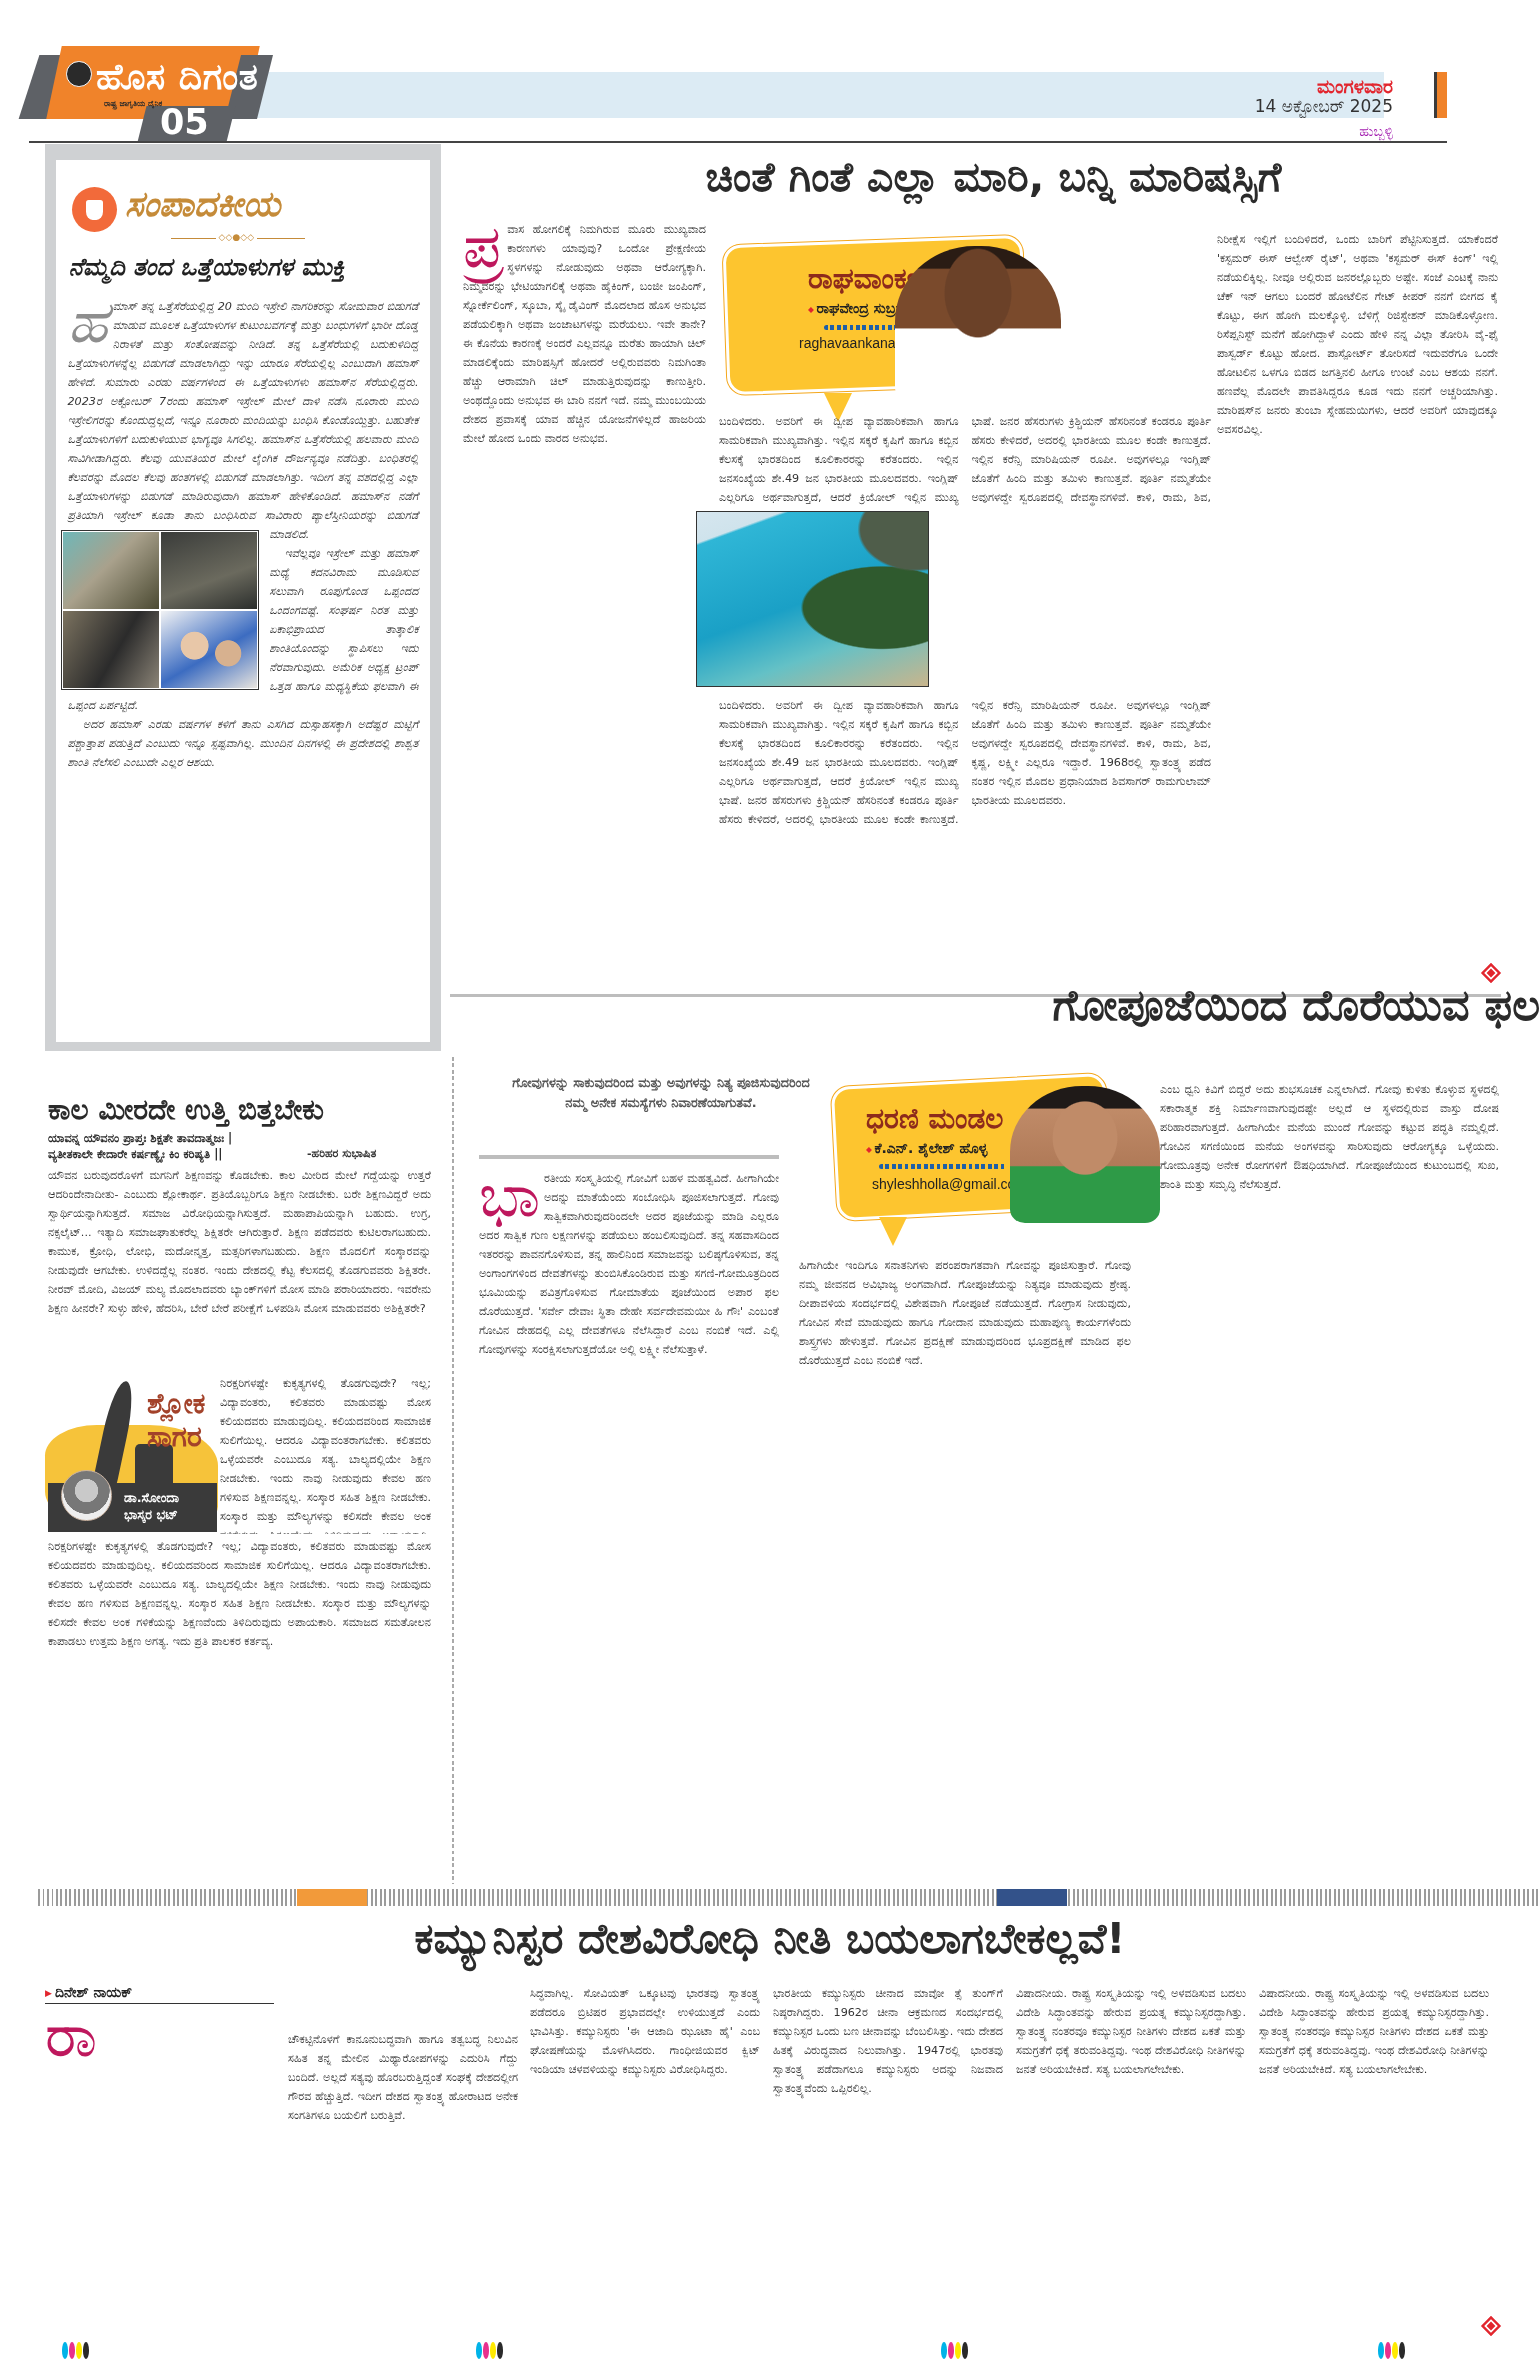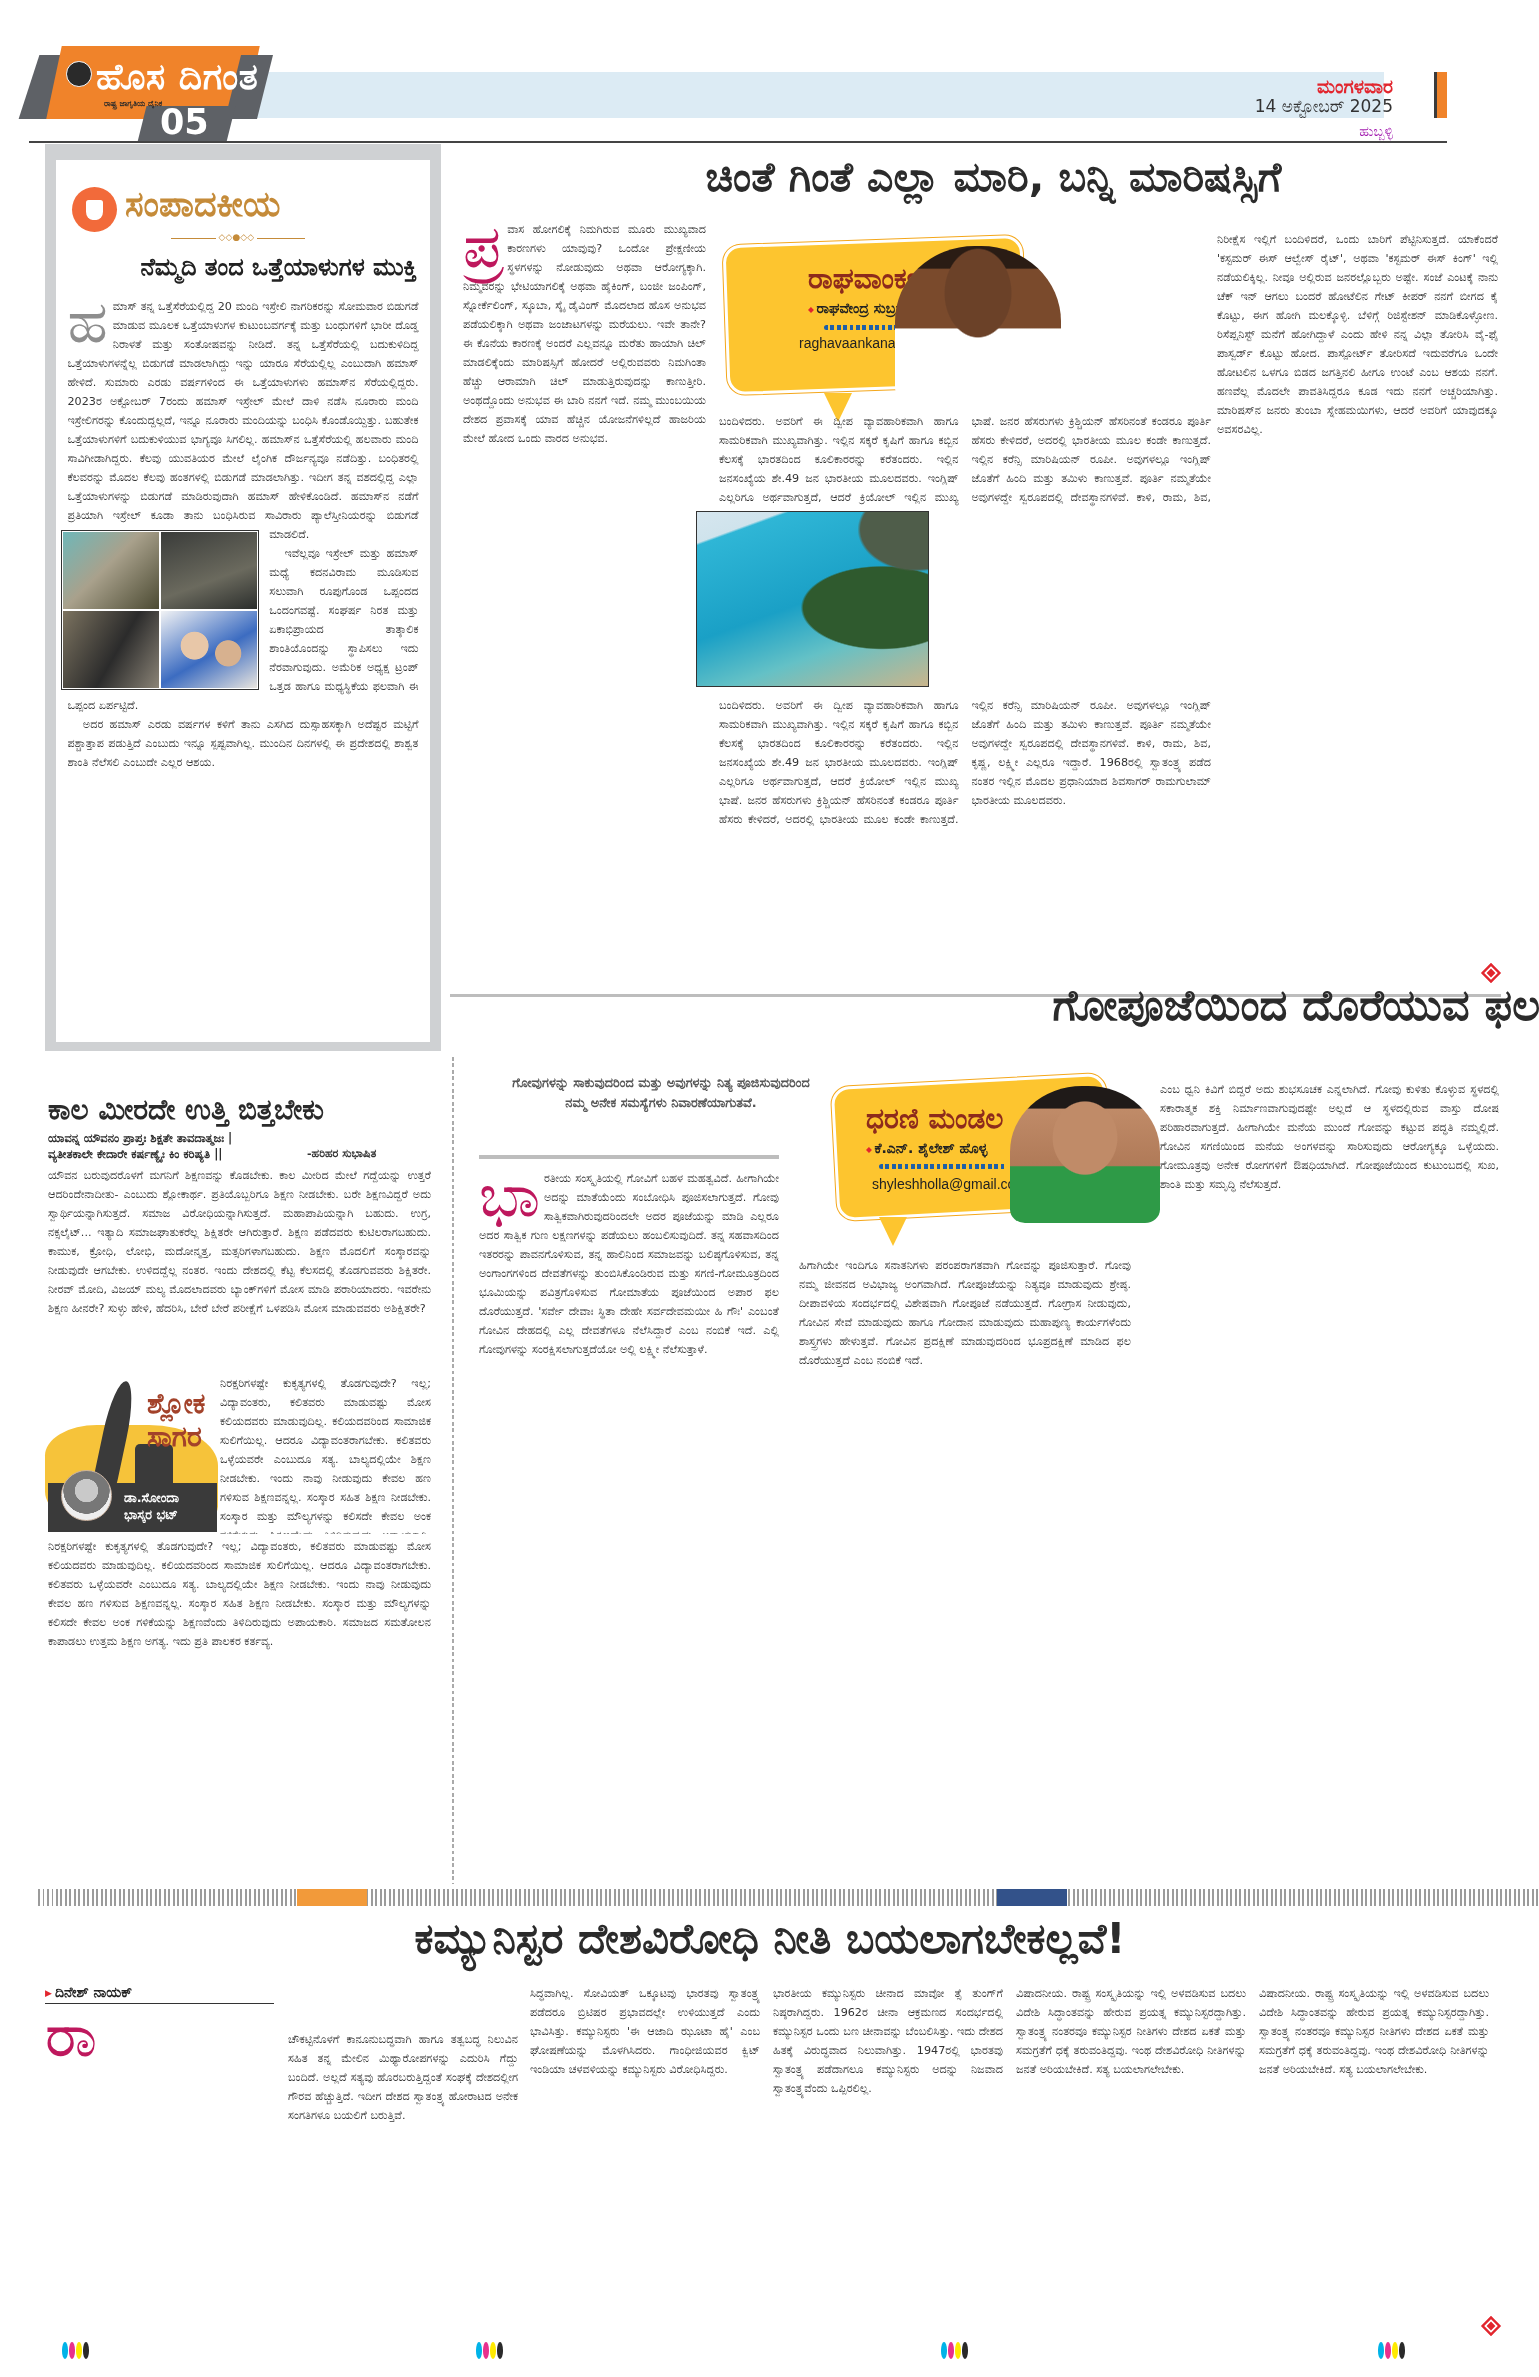--- a/index.html
+++ b/index.html
@@ -19,27 +19,27 @@
   .mh-page-num { position: absolute; left: 160px; top: 102px; font-size: 35px; font-weight: bold; color: #fff; }
   .mh-section { position: absolute; left: 0; width: 1540px; top: 72px; text-align: center; font-size: 43px; font-weight: bold; color: #222; }
   .mh-day { position: absolute; right: 147px; top: 75px; font-size: 19px; font-weight: bold; color: #e2262e; }
   .mh-date { position: absolute; right: 147px; top: 96px; font-size: 17px; color: #333; }
   .mh-city { position: absolute; right: 147px; top: 123px; font-size: 14px; color: #a21caf; }
   .mh-accent { position: absolute; left: 1434px; top: 72px; width: 12.8px; height: 46px; background: #f0832a; border-left: 3.2px solid #3b3b3b; }
   .mh-rule { position: absolute; left: 29px; top: 141px; width: 1418px; height: 1.9px; background: #444; }
 
   
   .editorial-frame { position: absolute; left: 45px; top: 144px; width: 396px; height: 907px; background: #cfd1d3; }
-  .editorial-inner { position: absolute; left: 56px; top: 160px; width: 374px; height: 882px; background: #fff; padding: 4px 14px; }
+  .editorial-inner { position: absolute; left: 56px; top: 160px; width: 374px; height: 882px; background: #fff; padding: 4px 14px; font-style: italic; }
   .ed-logo { position: absolute; left: 16px; top: 27px; width: 45px; height: 45px; border-radius: 50%; background: #f26a3a; }
   .ed-logo::after { content: ""; position: absolute; left: 14px; top: 12.8px; width: 16.6px; height: 20.4px; background: #fff; border-radius: 2.6px 2.6px 40% 40%; }
   .ed-masthead { position: absolute; left: 69px; top: 24px; font-size: 35px; font-weight: bold; color: #c58b39; }
   .ed-ornament { position: absolute; left: 115px; top: 78px; width: 134px; height: 1.3px; background: #c58b39; }
   .ed-ornament::after { content: "◇◇●◇◇"; position: absolute; left: 45px; top: -6.4px; font-size: 9px; color: #c58b39; background: #fff; padding: 0 2.6px; }
-  .ed-title { position: absolute; left: 12.8px; top: 93px; width: 348px; font-size: 24px; font-weight: bold; color: #222; text-align: right; }
+  .ed-title { position: absolute; left: 12.8px; top: 93px; width: 348px; font-size: 24px; font-weight: bold; color: #222; text-align: left; }
   .ed-body { position: absolute; left: 11.5px; top: 137px; width: 351px; font-size: 11.2px; line-height: 19px; color: #333; text-align: justify; }
   .ed-dropcap { float: left; font-size: 58px; line-height: 51px; color: #8e8e8e; margin: 0 5.1px 0 0; font-family: "DejaVu Serif", serif; }
   .ed-photo { float: left; width: 198px; height: 160px; margin: 5.1px 10.2px 3.8px -6.4px; display: grid; grid-template-columns: 1fr 1fr; grid-template-rows: 1fr 1fr; border: 0.6px solid #333; }
   .ed-photo div { border: 0.6px solid #fff; }
   .ph-a { background: linear-gradient(135deg, #6fb7b8 0%, #a9a18c 45%, #4b4a32 100%); }
   .ph-b { background: linear-gradient(160deg, #3a3c3a 0%, #6b6a5e 60%, #2b2e2c 100%); }
   .ph-c { background: linear-gradient(120deg, #7c7360 0%, #2b2b2b 55%, #8b8477 100%); }
   .ph-d { background: radial-gradient(circle at 35% 45%, #e8c7a8 0 18%, transparent 19%), radial-gradient(circle at 70% 55%, #d7b18f 0 16%, transparent 17%), linear-gradient(150deg, #f1f2f4 0%, #3c6cc1 55%, #e9e5df 100%); }
 
   

